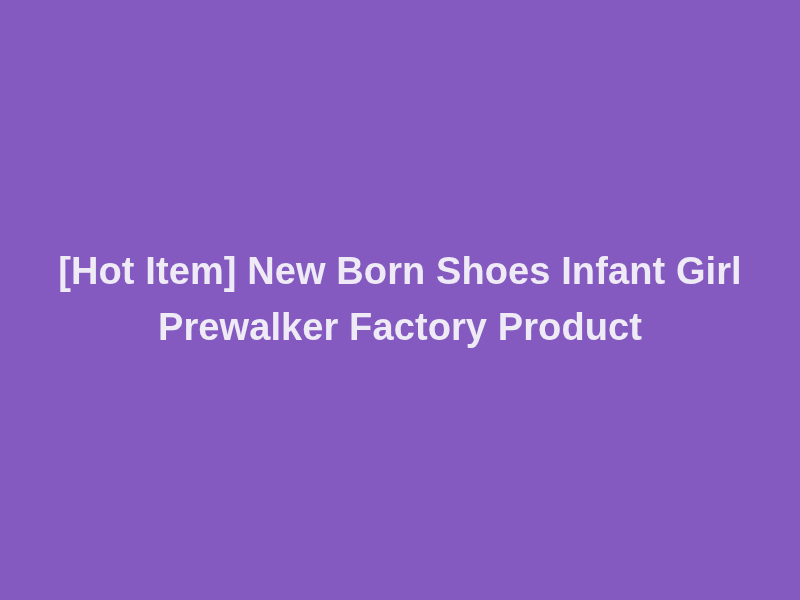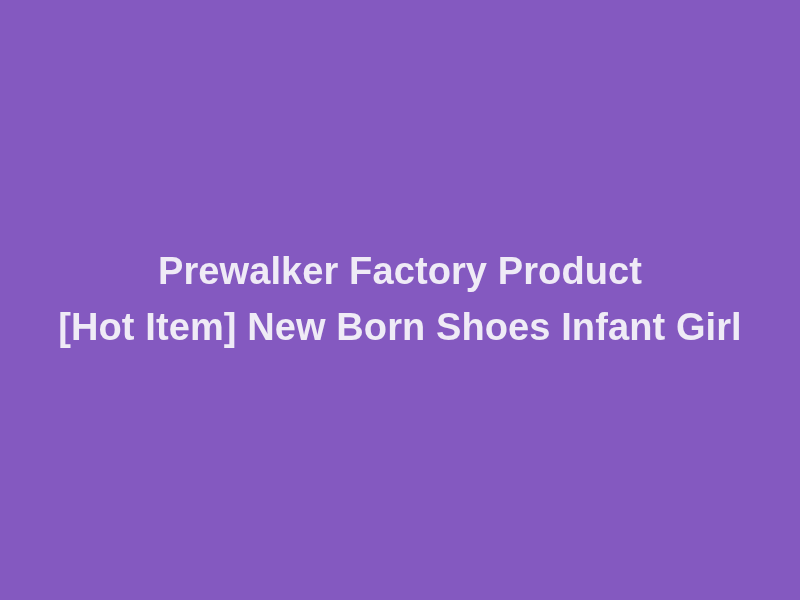--- a/index.html
+++ b/index.html
@@ -50,19 +50,19 @@
     text-align: center;
   }
 </style>
 </head>
 <body>
 
 <div id="placeholder-card">
 
   <div id="title-block">
 
+    <span class="title-line">[Hot Item] New Born Shoes Infant Girl</span>
+
     <span class="title-line">Prewalker Factory Product</span>
-
-    <span class="title-line">[Hot Item] New Born Shoes Infant Girl</span>
 
   </div>
 
 </div>
 
 </body></html>

